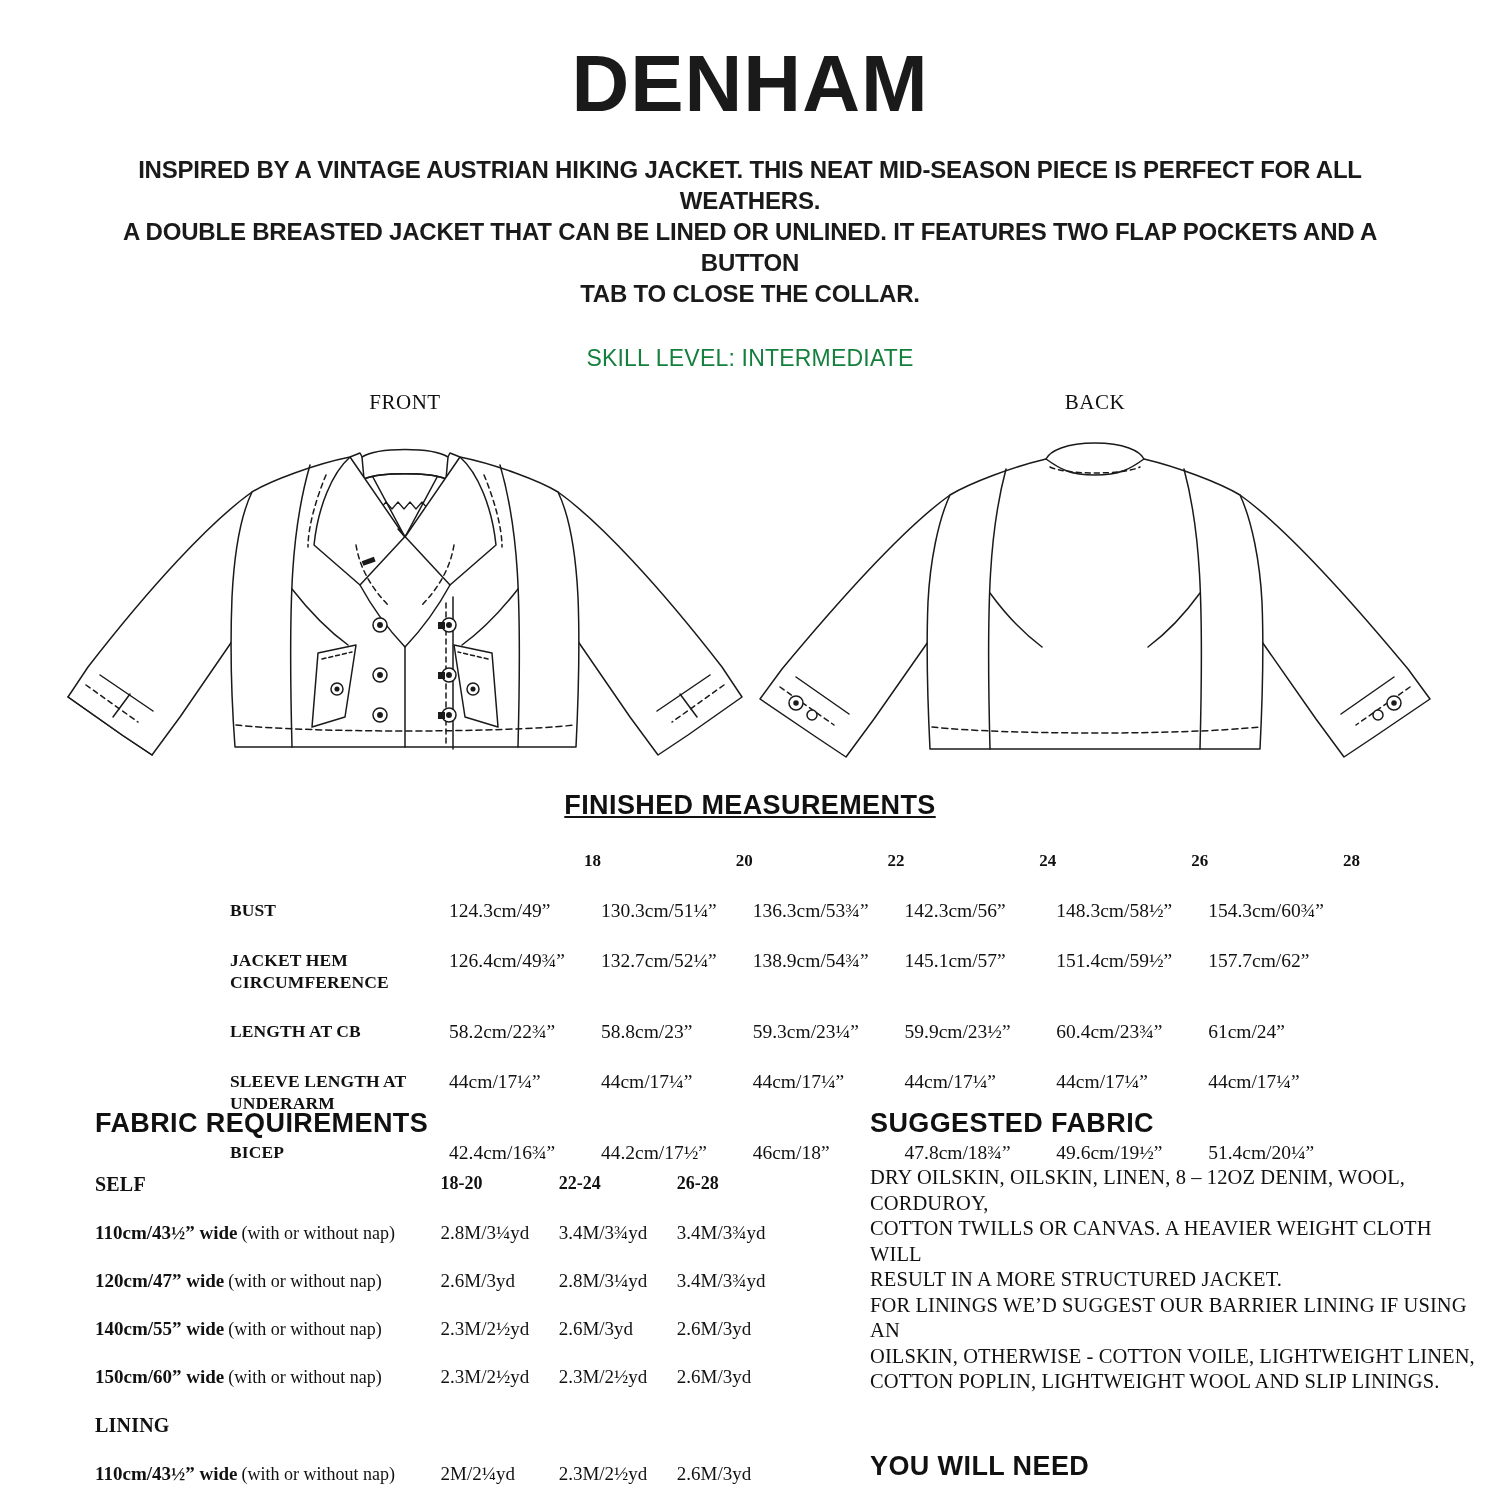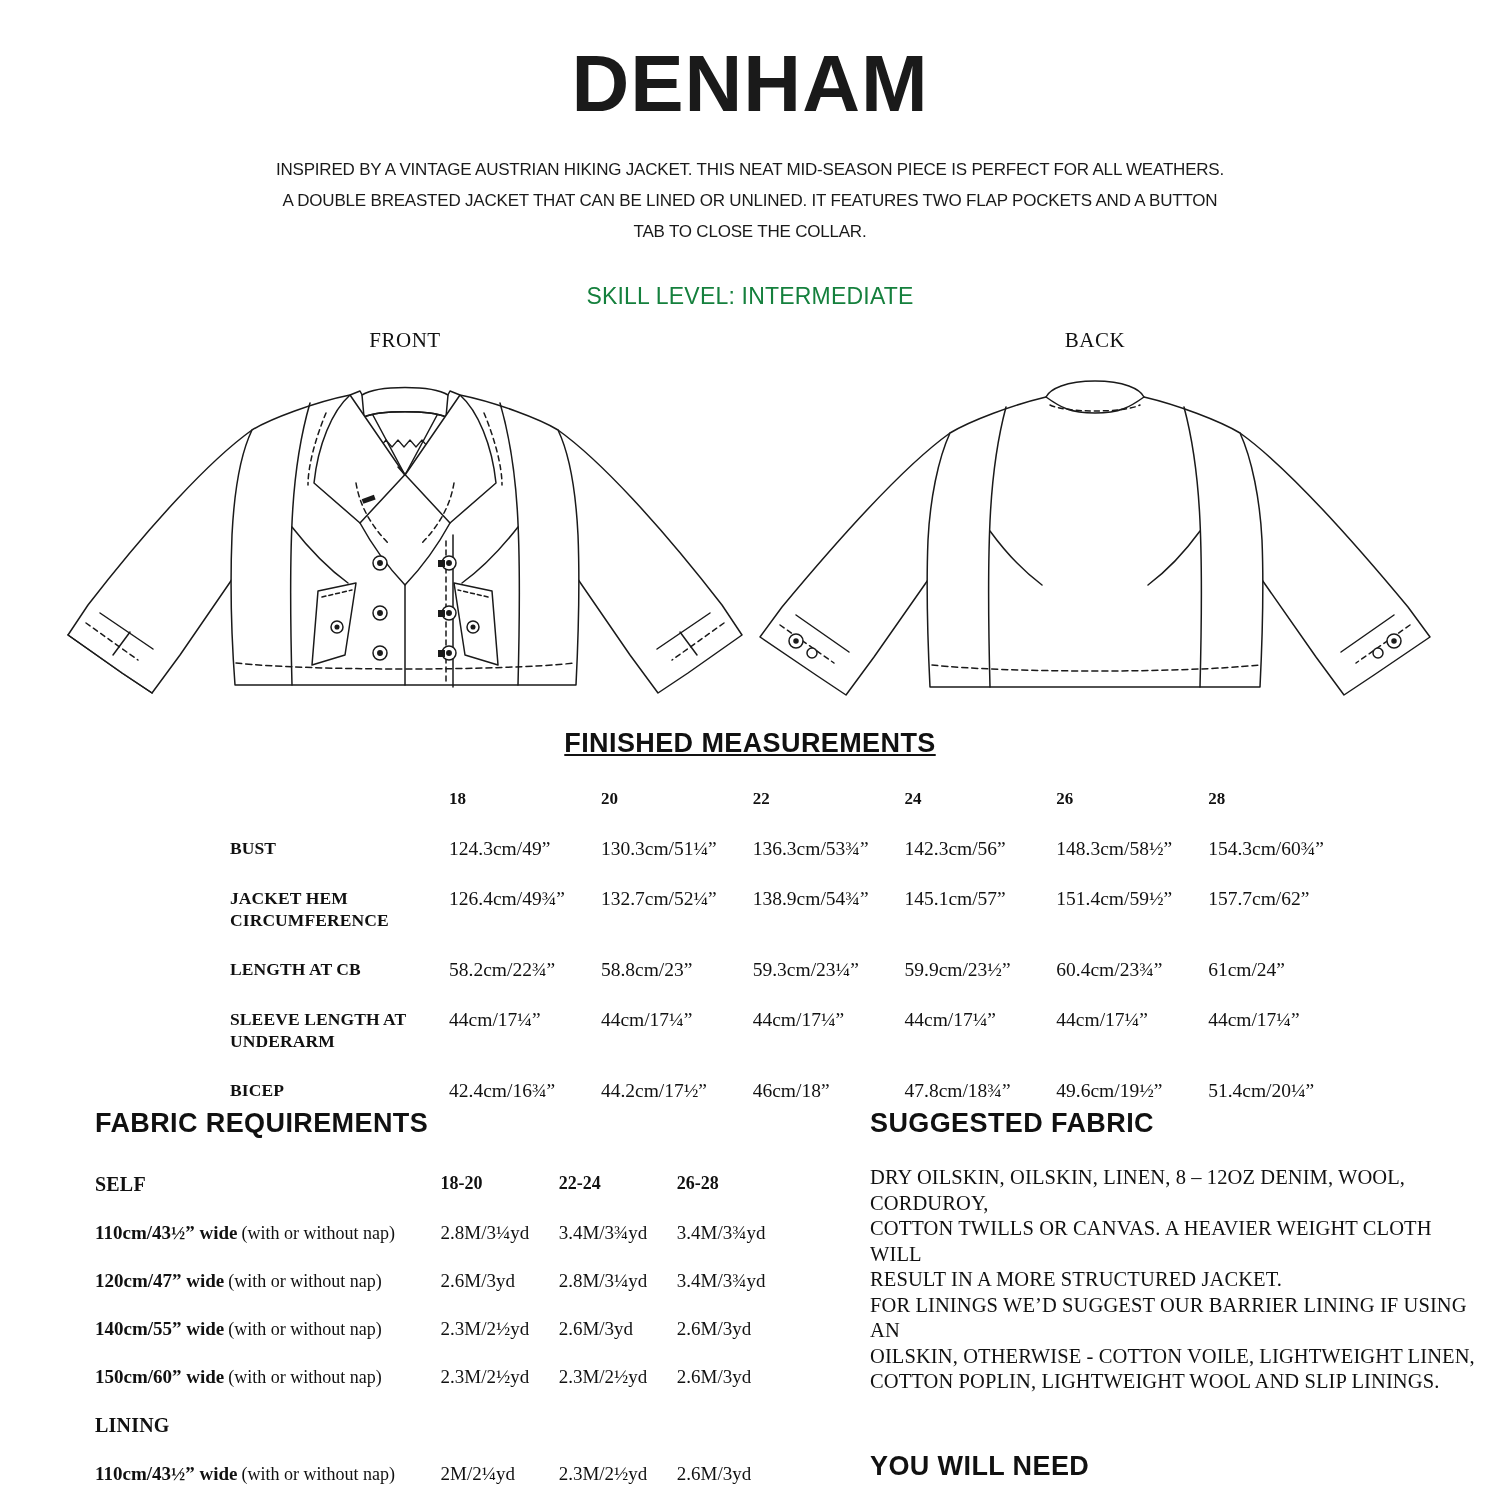--- a/index.html
+++ b/index.html
@@ -22,22 +22,22 @@
     font-size: 80px;
     letter-spacing: 1px;
     line-height: 1;
     padding-top: 44px;
     color: #1a1a1a;
   }
 
   .intro {
     text-align: center;
     font-family: "Liberation Sans", sans-serif;
-    font-weight: 400;
-    font-size: 17px;
+    font-weight: 700;
+    font-size: 24px;
     line-height: 31px;
     letter-spacing: -0.2px;
     margin: 30px auto 0;
     width: 1330px;
     color: #1a1a1a;
   }
 
   .skill-level {
     text-align: center;
     font-family: "Liberation Sans", sans-serif;
@@ -76,21 +76,21 @@
   }
   .fm-title { text-align: center; margin-top: 10px; text-decoration: underline; }
 
   .fm-table {
     width: 1130px;
     margin: 30px 0 0 230px;
     border-collapse: collapse;
     font-family: "Liberation Serif", serif;
   }
   .fm-table th {
-    text-align: left;
+    text-align: right;
     font-size: 17px;
     font-weight: bold;
     padding-bottom: 28px;
     color: #111;
   }
   .fm-table th.rowhead-col { width: 215px; }
   .fm-table td {
     font-size: 19.5px;
     vertical-align: top;
     padding-bottom: 27px;

